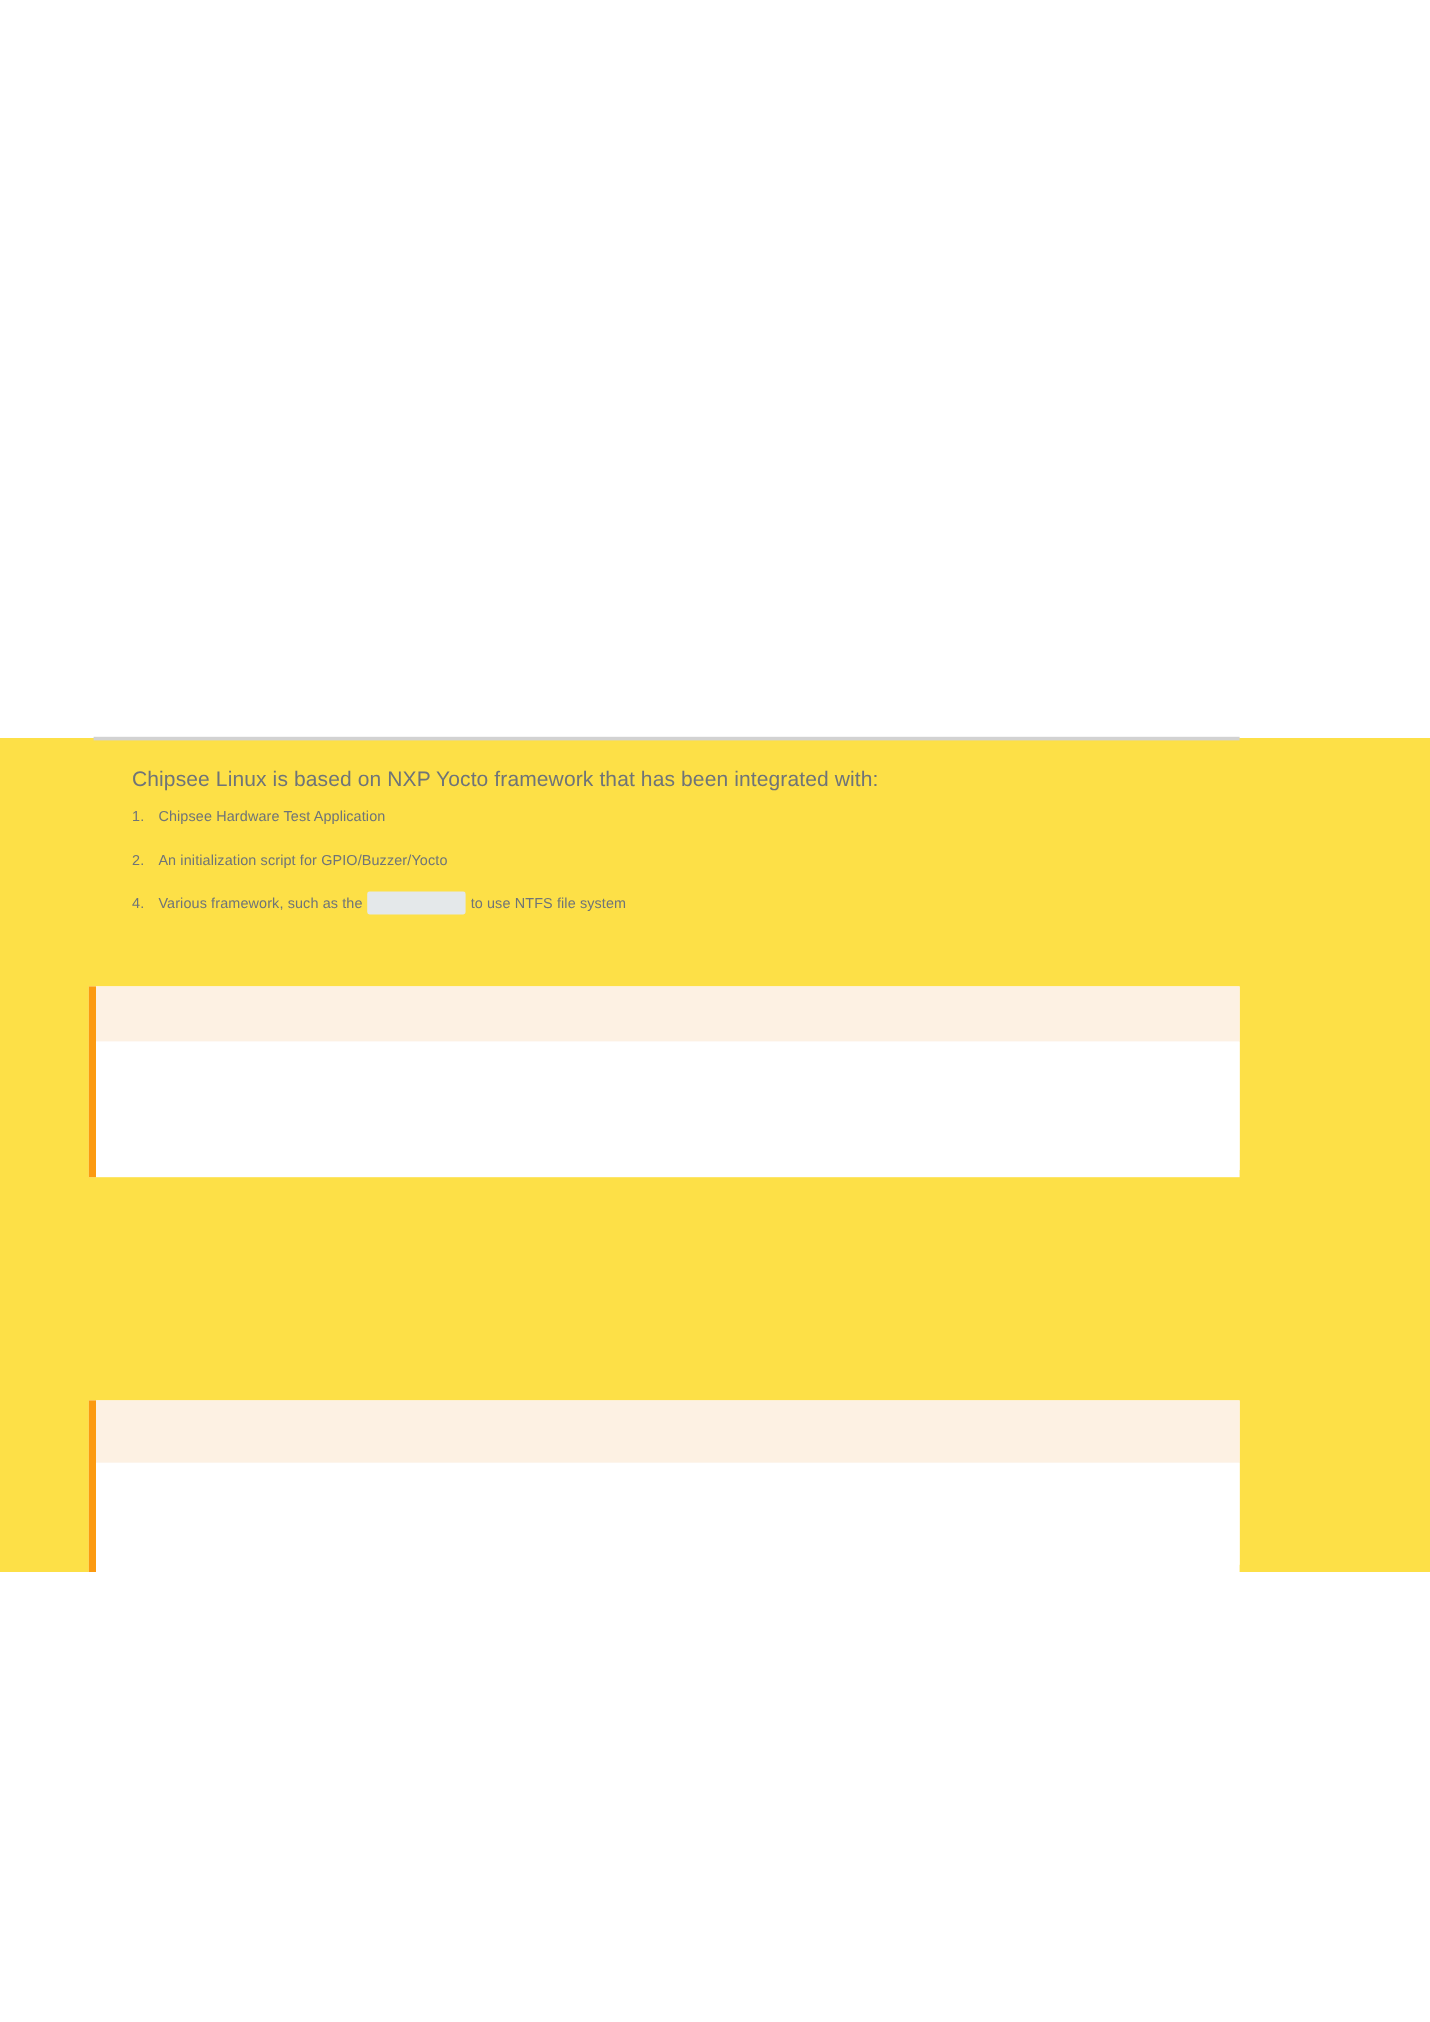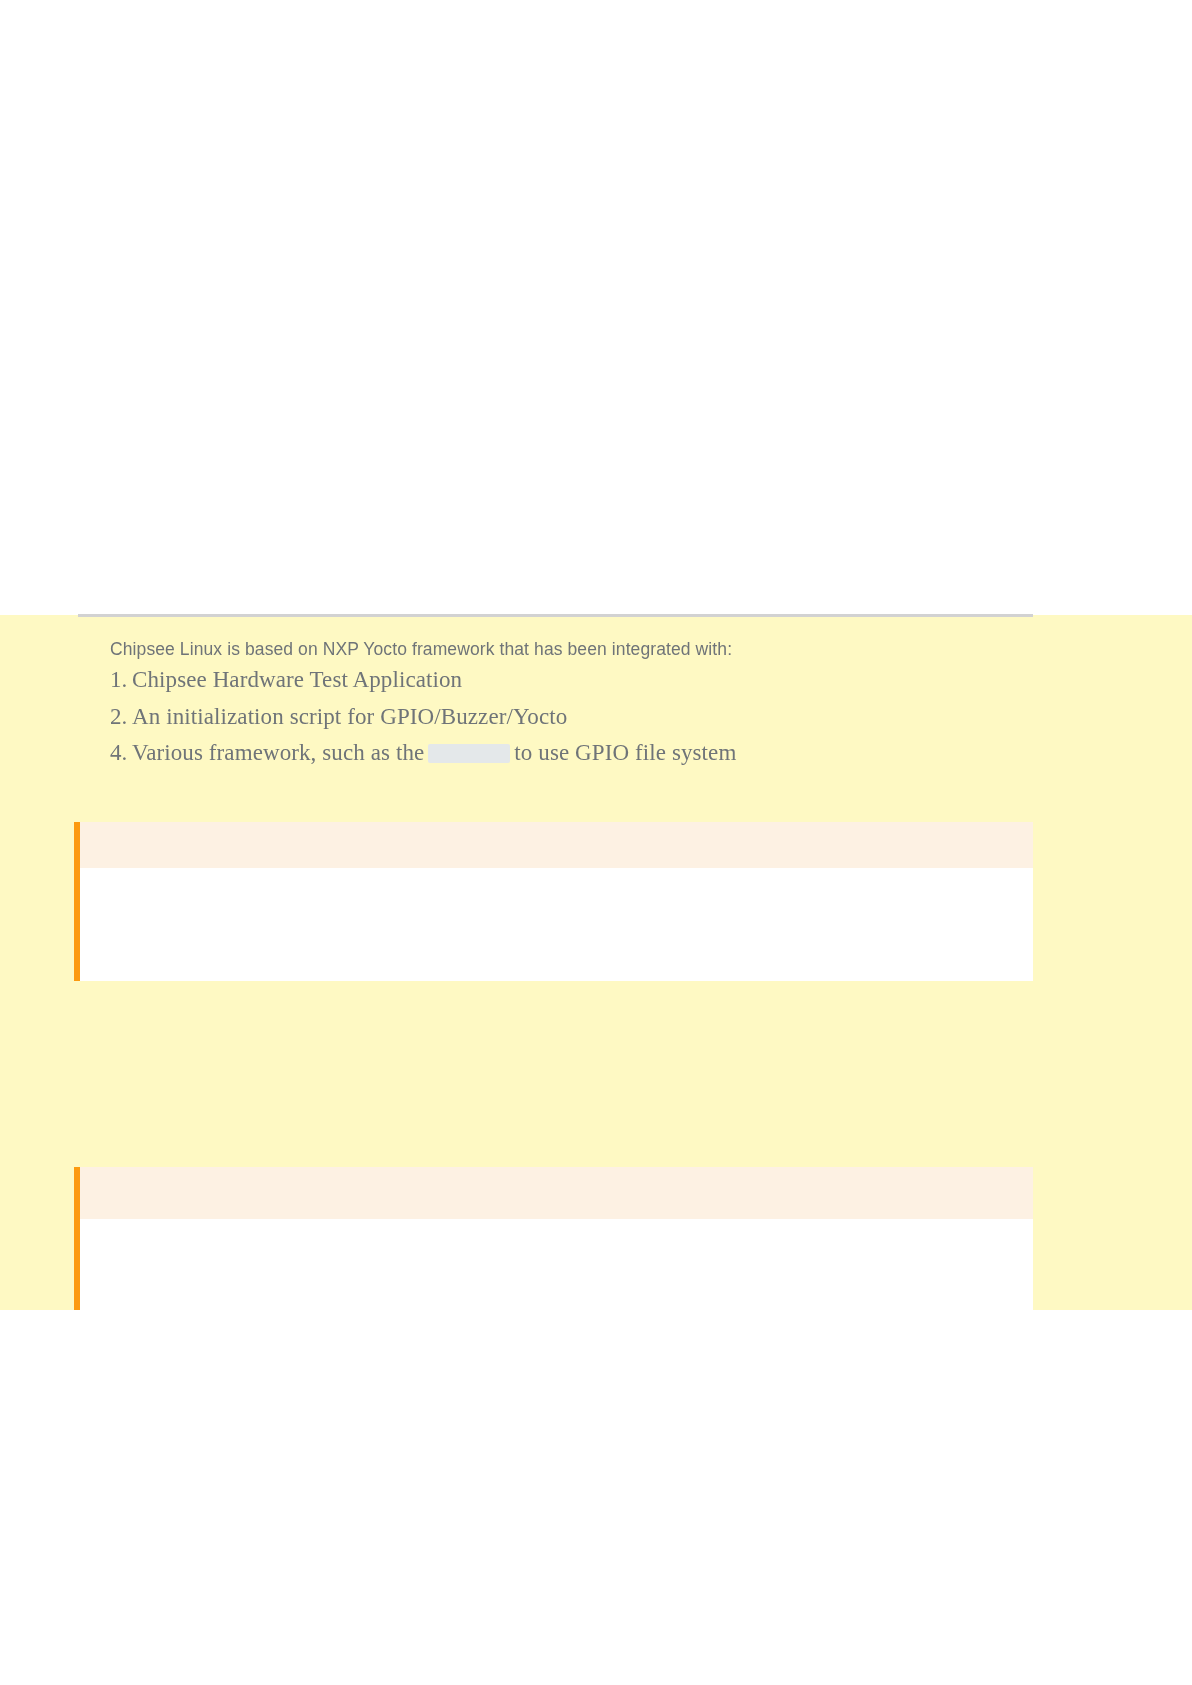--- a/index.html
+++ b/index.html
@@ -17,21 +17,21 @@
     position: relative;
     font-family: "Liberation Sans", "DejaVu Sans", sans-serif;
     -webkit-font-smoothing: antialiased;
   }
 
   
   .page {
     position: relative;
     width: 1192px;
     height: 1685px;
-    background: #fef9c3;
+    background: #fde047;
     overflow: hidden;
   }
 
   
   .top-void {
     position: absolute;
     left: 0;
     top: 0;
     width: 1192px;
     height: 615px;
@@ -74,26 +74,25 @@
     position: absolute;
     left: 110px;
     top: 662px;
     width: 940px;
     margin: 0;
     padding: 0;
     list-style: none;
   }
 
   .feature-list li {
-    font-size: 23px;
+    font-size: 12px;
     line-height: 36.5px;
     color: #6f7478;
     letter-spacing: 0.1px;
     white-space: nowrap;
-    font-family: Liberation Serif, serif;
   }
 
   .list-marker {
     display: inline-block;
     min-width: 22px;
     color: #6f7478;
   }
 
   
   .redacted {
@@ -172,21 +171,21 @@
       <li>
         <span class="list-marker">1.</span><span>Chipsee Hardware Test Application</span>
       </li>
 
       <li>
         <span class="list-marker">2.</span><span>An initialization script for GPIO/Buzzer/Yocto</span>
       </li>
 
 
       <li>
-        <span class="list-marker">4.</span><span>Various framework, such as the</span><span class="redacted narrow"></span><span>to use GPIO file system</span>
+        <span class="list-marker">4.</span><span>Various framework, such as the</span><span class="redacted narrow"></span><span>to use NTFS file system</span>
       </li>
 
     </ol>
 
     <div class="callout" id="callout-1">
       <div class="callout-header">
         <div class="callout-title"></div>
       </div>
       <div class="callout-body">
         <div class="callout-text"></div>

